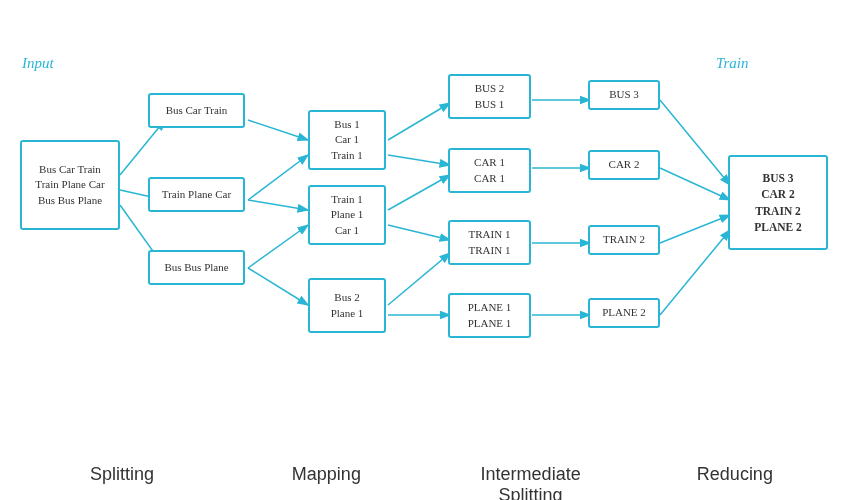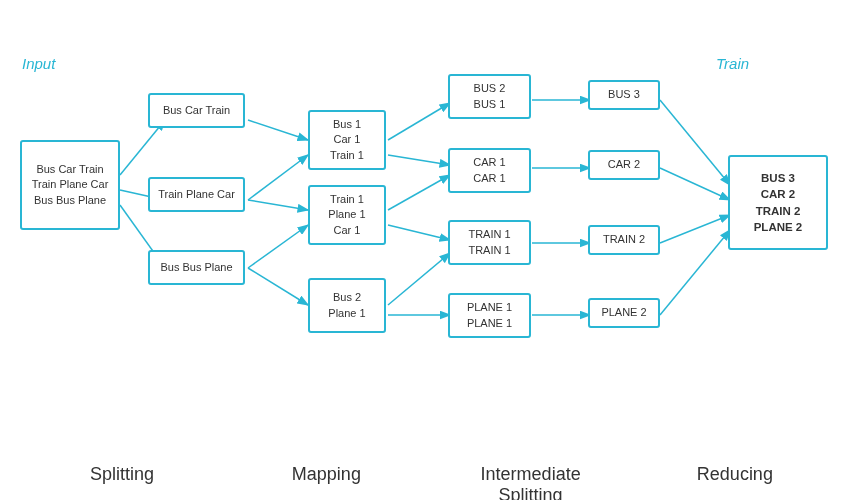--- a/index.html
+++ b/index.html
@@ -9,20 +9,21 @@
       background: #fff;
       font-family: Arial, sans-serif;
       overflow: hidden;
       position: relative;
     }
 
     .diagram-container {
       position: relative;
       width: 857px;
       height: 460px;
+      font-family: Liberation Serif, serif;
     }
 
     .label-row {
       display: flex;
       justify-content: space-around;
       padding: 0 20px;
       margin-top: 4px;
     }
 
     .stage-label {

